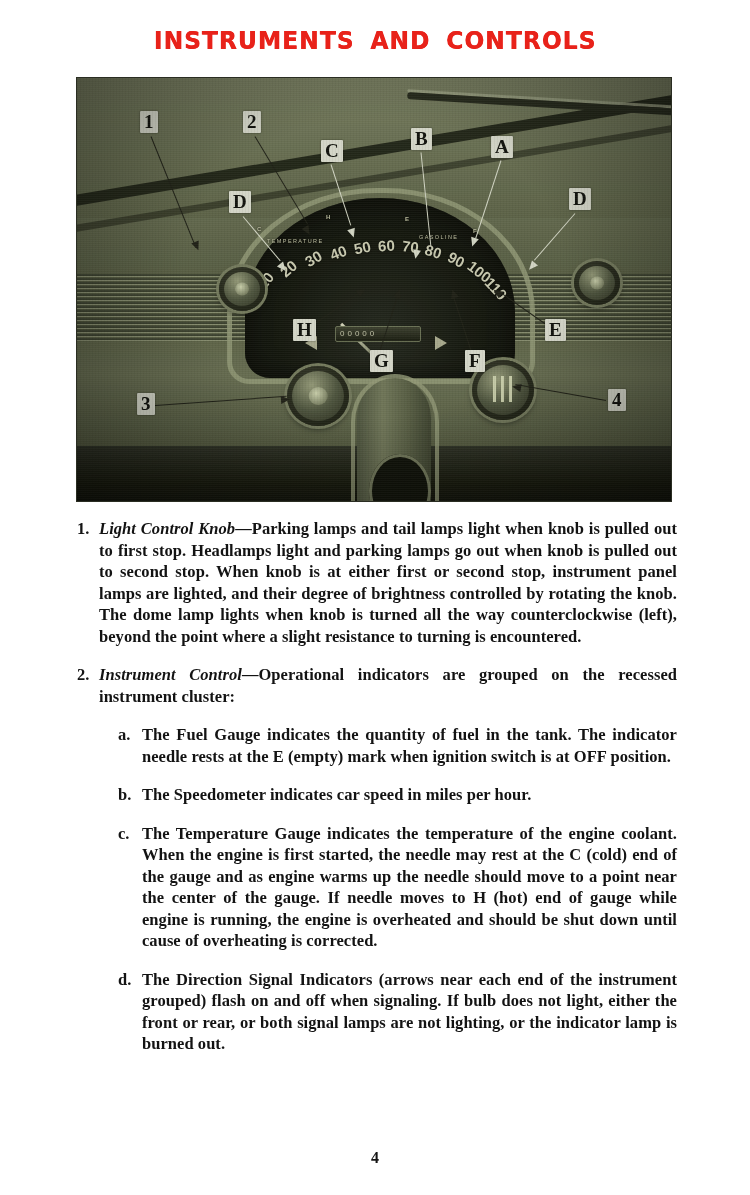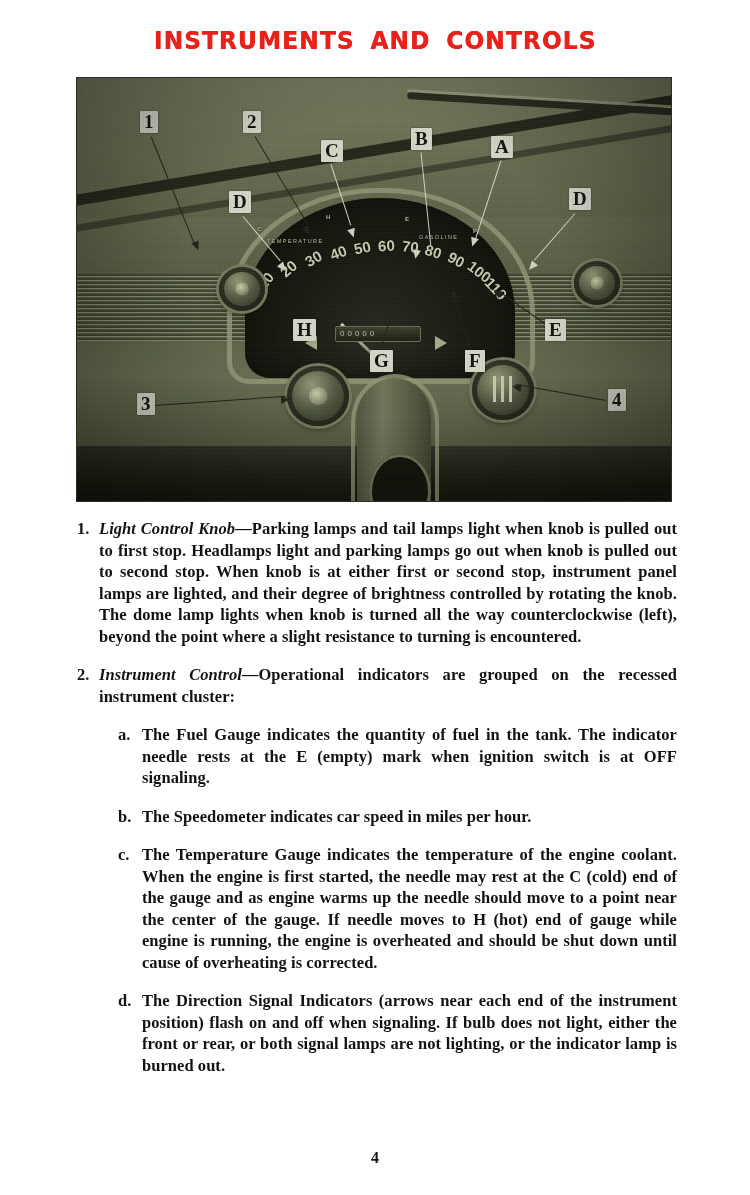--- a/index.html
+++ b/index.html
@@ -480,30 +480,30 @@
   <div id="item2-wrap">
     <div class="item level1">
       <div class="marker">2.</div>
       <div class="body"><span class="lead-term">Instrument Control</span><span>—</span><span>Operational indicators are grouped on the recessed instrument cluster:</span></div>
     </div>
   </div>
 
   <div id="sub-list">
     <div class="item level2">
       <div class="marker">a.</div>
-      <div class="body">The Fuel Gauge indicates the quantity of fuel in the tank. The indicator needle rests at the E (empty) mark when ignition switch is at OFF signaling.</div>
+      <div class="body">The Fuel Gauge indicates the quantity of fuel in the tank. The indicator needle rests at the E (empty) mark when ignition switch is at OFF position.</div>
     </div>
     <div class="item level2">
       <div class="marker">b.</div>
       <div class="body">The Speedometer indicates car speed in miles per hour.</div>
     </div>
     <div class="item level2">
       <div class="marker">c.</div>
       <div class="body">The Temperature Gauge indicates the temperature of the engine coolant. When the engine is first started, the needle may rest at the C (cold) end of the gauge and as engine warms up the needle should move to a point near the center of the gauge. If needle moves to H (hot) end of gauge while engine is running, the engine is overheated and should be shut down until cause of overheating is corrected.</div>
     </div>
     <div class="item level2">
       <div class="marker">d.</div>
-      <div class="body">The Direction Signal Indicators (arrows near each end of the instrument position) flash on and off when signaling. If bulb does not light, either the front or rear, or both signal lamps are not lighting, or the indicator lamp is burned out.</div>
+      <div class="body">The Direction Signal Indicators (arrows near each end of the instrument grouped) flash on and off when signaling. If bulb does not light, either the front or rear, or both signal lamps are not lighting, or the indicator lamp is burned out.</div>
     </div>
   </div>
 </div>
 
 <div id="page-number">4</div>
 
 </body></html>

